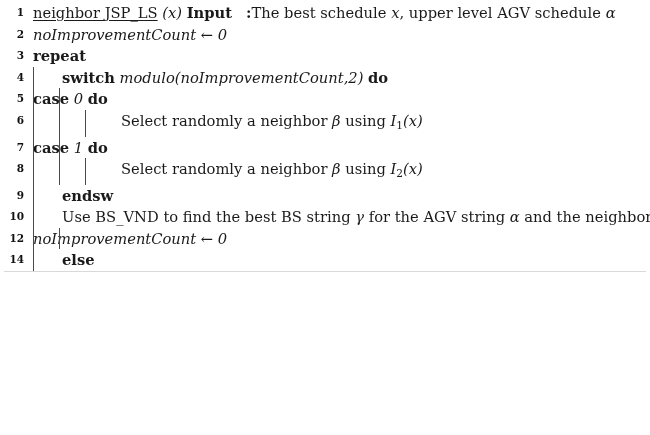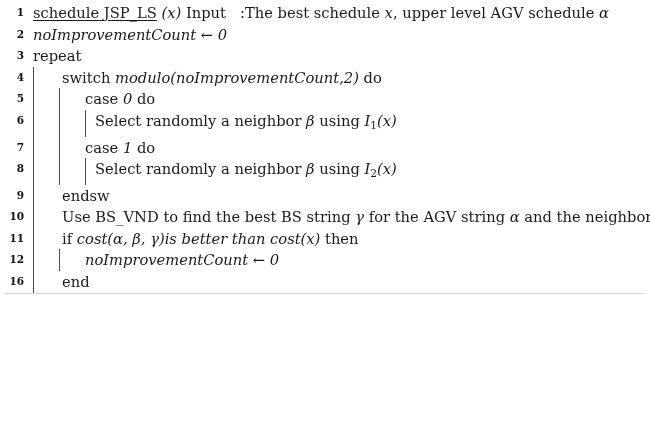--- a/index.html
+++ b/index.html
@@ -79,40 +79,40 @@
     background: #4a4a4a;
   }
   .guide.g1 { left: 9px; }
   .guide.g2 { left: 35px; }
   .guide.g3 { left: 61px; }
 
   .txt { display: inline-block; }
 
   .ind0 { padding-left: 0px; }
   .ind1 { padding-left: 29px; }
-  .ind2 { padding-left: 52px; }
-  .ind3 { padding-left: 62px; }
-
-  .kw { font-weight: normal; font-style: normal; }
+  .ind2 { }
+  .ind3 { padding-left: 88px; }
+
+  .kw { font-weight: bold; font-style: normal; }
   .it { font-style: italic; }
   .rm { font-style: normal; }
   .ul { text-decoration: underline; text-underline-offset: 2px; }
   .sub { font-size: 0.72em; vertical-align: -0.28em; font-style: normal; }
 
   .hdr-line .body-cell { padding-left: 9px; }
 </style>
 </head>
 <body>
 
 <div id="algorithm">
 
   <div class="line hdr-line">
     <div class="lineno">1</div>
     <div class="body-cell">
-      <span class="txt ind0"><span class="rm ul"><span>schedule</span>&nbsp;<span>JSP_LS</span></span>&nbsp;<span class="it">(x)</span>&nbsp;<span class="kw">Input</span>&nbsp;&nbsp;&nbsp;<span class="kw">:</span><span class="rm">The best schedule <span class="it">x</span>, upper level AGV schedule <span class="it">α</span></span></span>
+      <span class="txt ind0"><span class="rm ul"><span>neighbor</span>&nbsp;<span>JSP_LS</span></span>&nbsp;<span class="it">(x)</span>&nbsp;<span class="kw">Input</span>&nbsp;&nbsp;&nbsp;<span class="kw">:</span><span class="rm">The best schedule <span class="it">x</span>, upper level AGV schedule <span class="it">α</span></span></span>
     </div>
   </div>
 
 
   <div class="line">
     <div class="lineno">2</div>
     <div class="body-cell">
       <span class="txt ind0 it">noImprovementCount ← 0</span>
     </div>
   </div>
@@ -193,51 +193,42 @@
   <div class="line">
     <div class="lineno">10</div>
     <div class="body-cell">
       <span class="guides">
           <span class="guide g1"></span>
         </span>
       <span class="txt ind1 rm">Use BS_VND to find the best BS string <span class="it">γ</span> for the AGV string <span class="it">α</span> and the neighbor ;</span>
     </div>
   </div>
 
-  <div class="line">
-    <div class="lineno">11</div>
-    <div class="body-cell">
-      <span class="guides">
-          <span class="guide g1"></span>
-        </span>
-      <span class="txt ind1"><span class="kw">if</span>&nbsp;<span class="it">cost(α, β, γ)is better than cost(x)</span>&nbsp;<span class="kw">then</span></span>
-    </div>
-  </div>
 
   <div class="line">
     <div class="lineno">12</div>
     <div class="body-cell">
       <span class="guides">
           <span class="guide g1"></span>
           <span class="guide g2"></span>
         </span>
       <span class="txt ind2 it">noImprovementCount ← 0</span>
     </div>
   </div>
 
 
-
-
-  <div class="line">
-    <div class="lineno">16</div>
-    <div class="body-cell">
-      <span class="guides">
-          <span class="guide g1"></span>
-        </span>
-      <span class="txt ind1 kw">end</span>
-    </div>
-  </div>
+  <div class="line">
+    <div class="lineno">14</div>
+    <div class="body-cell">
+      <span class="guides">
+          <span class="guide g1"></span>
+        </span>
+      <span class="txt ind1 kw">else</span>
+    </div>
+  </div>
+
+
 
   <hr class="rule">
 
 
 
 </div>
 
 </body></html>

